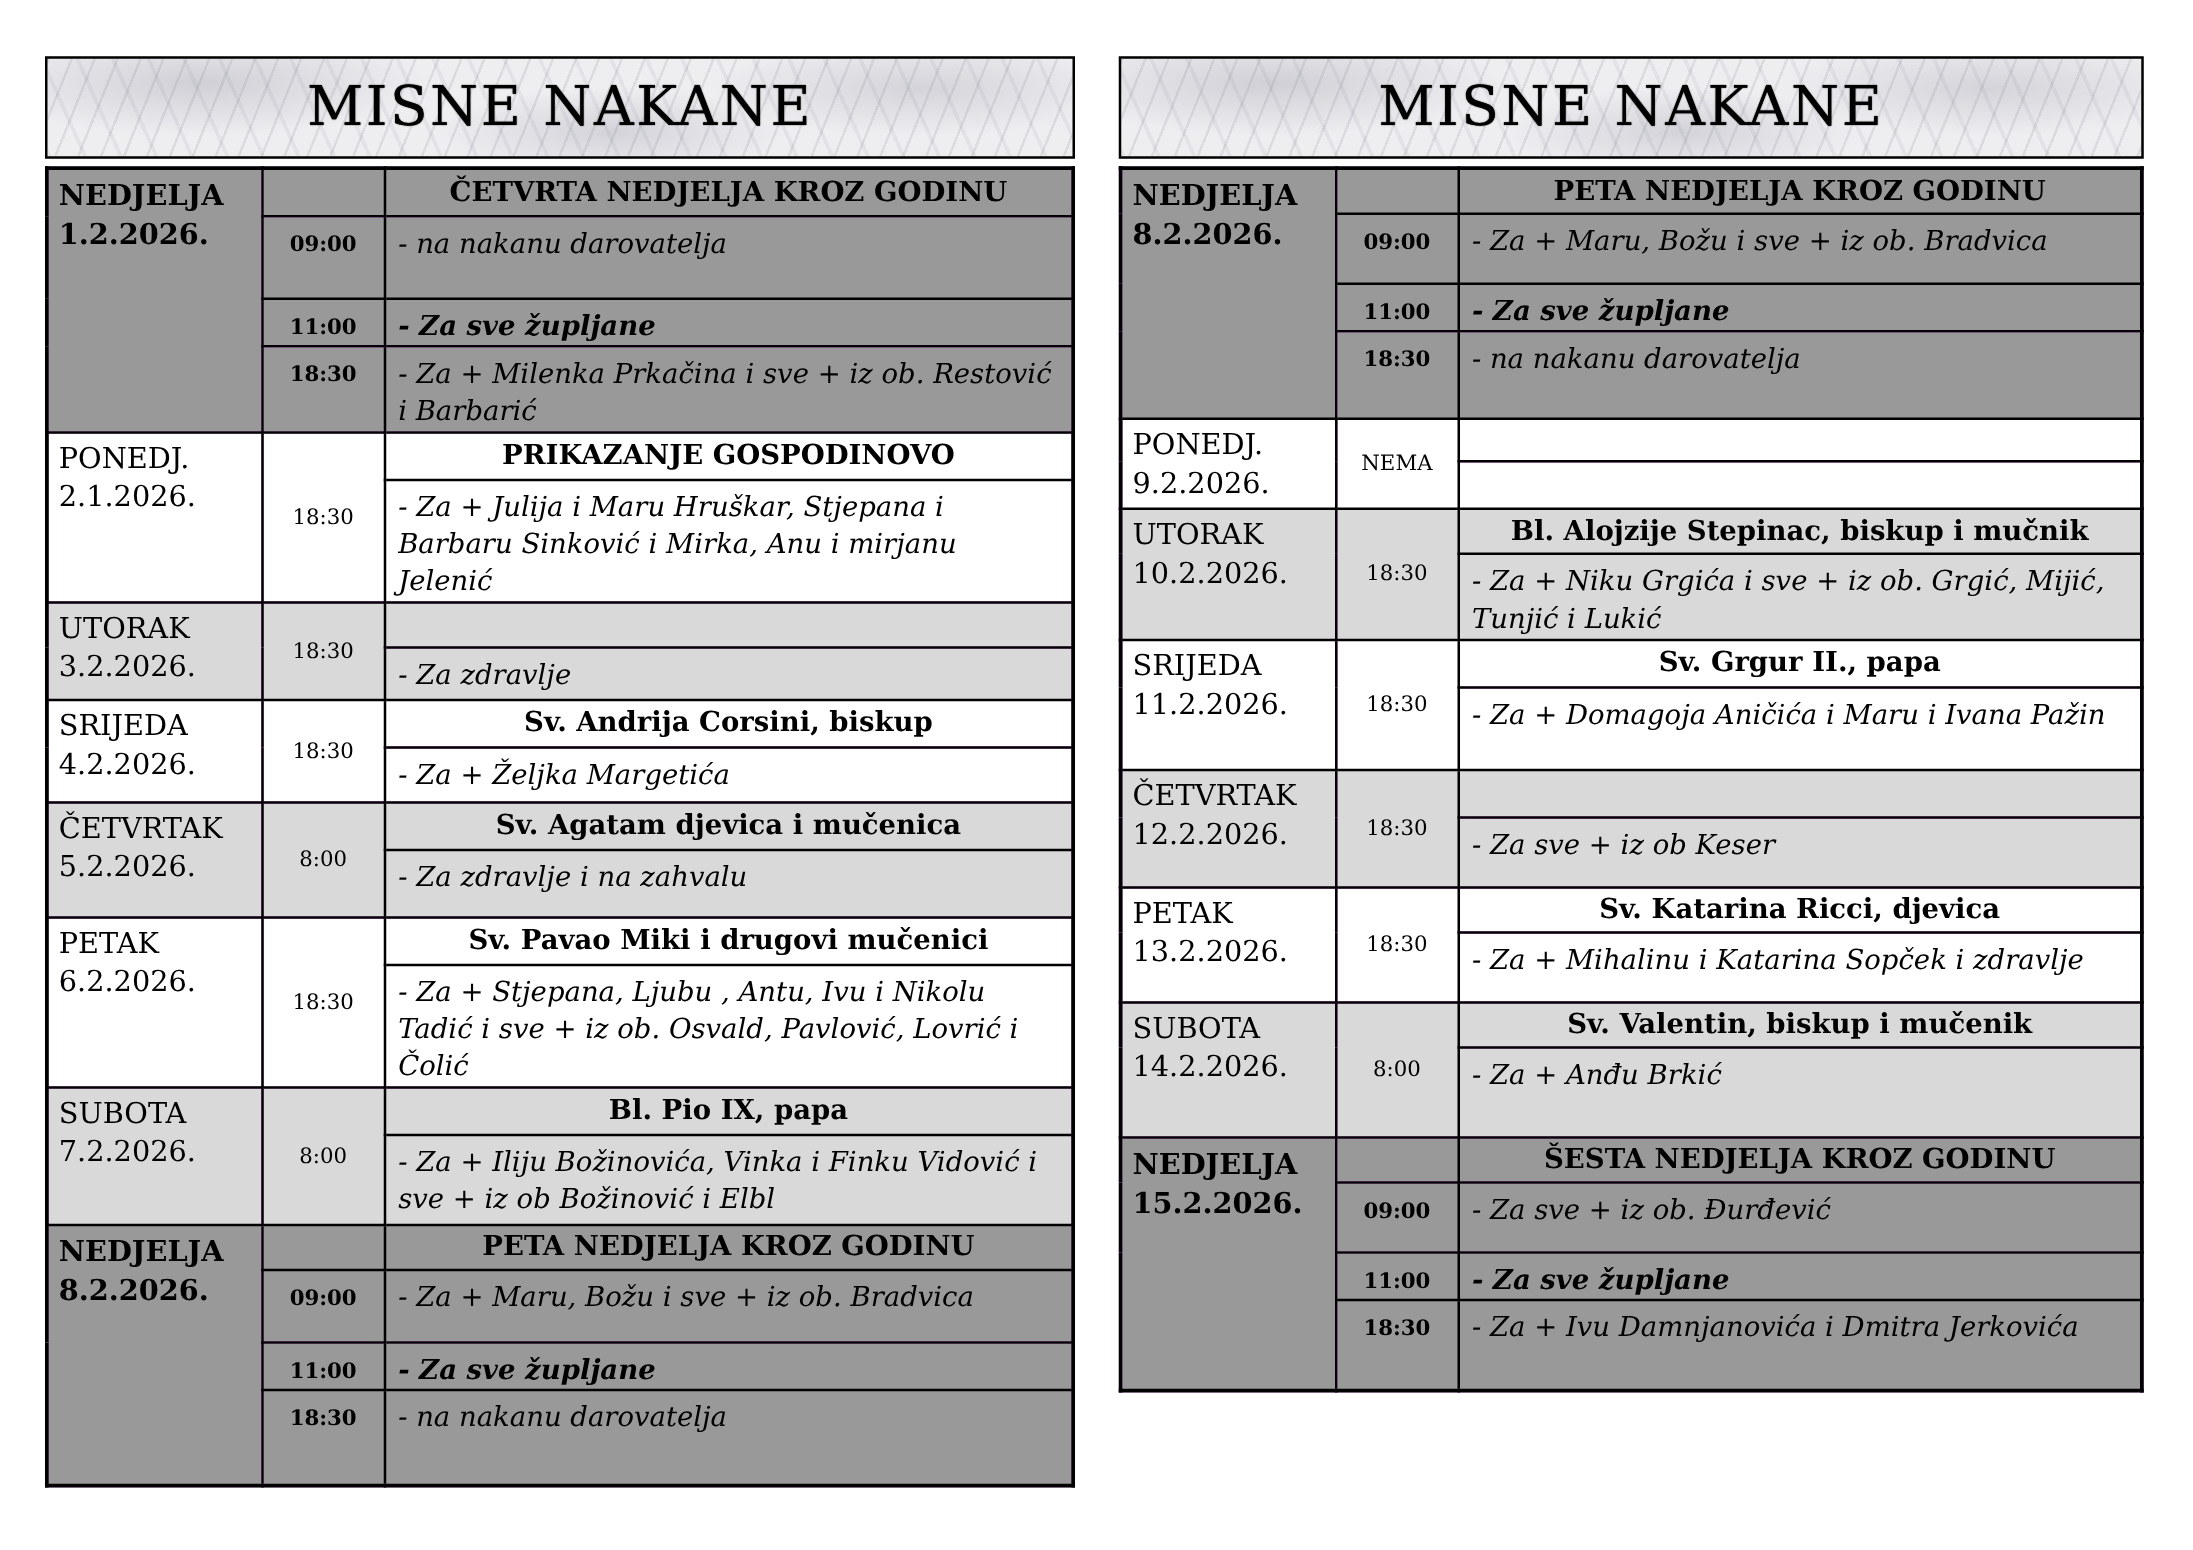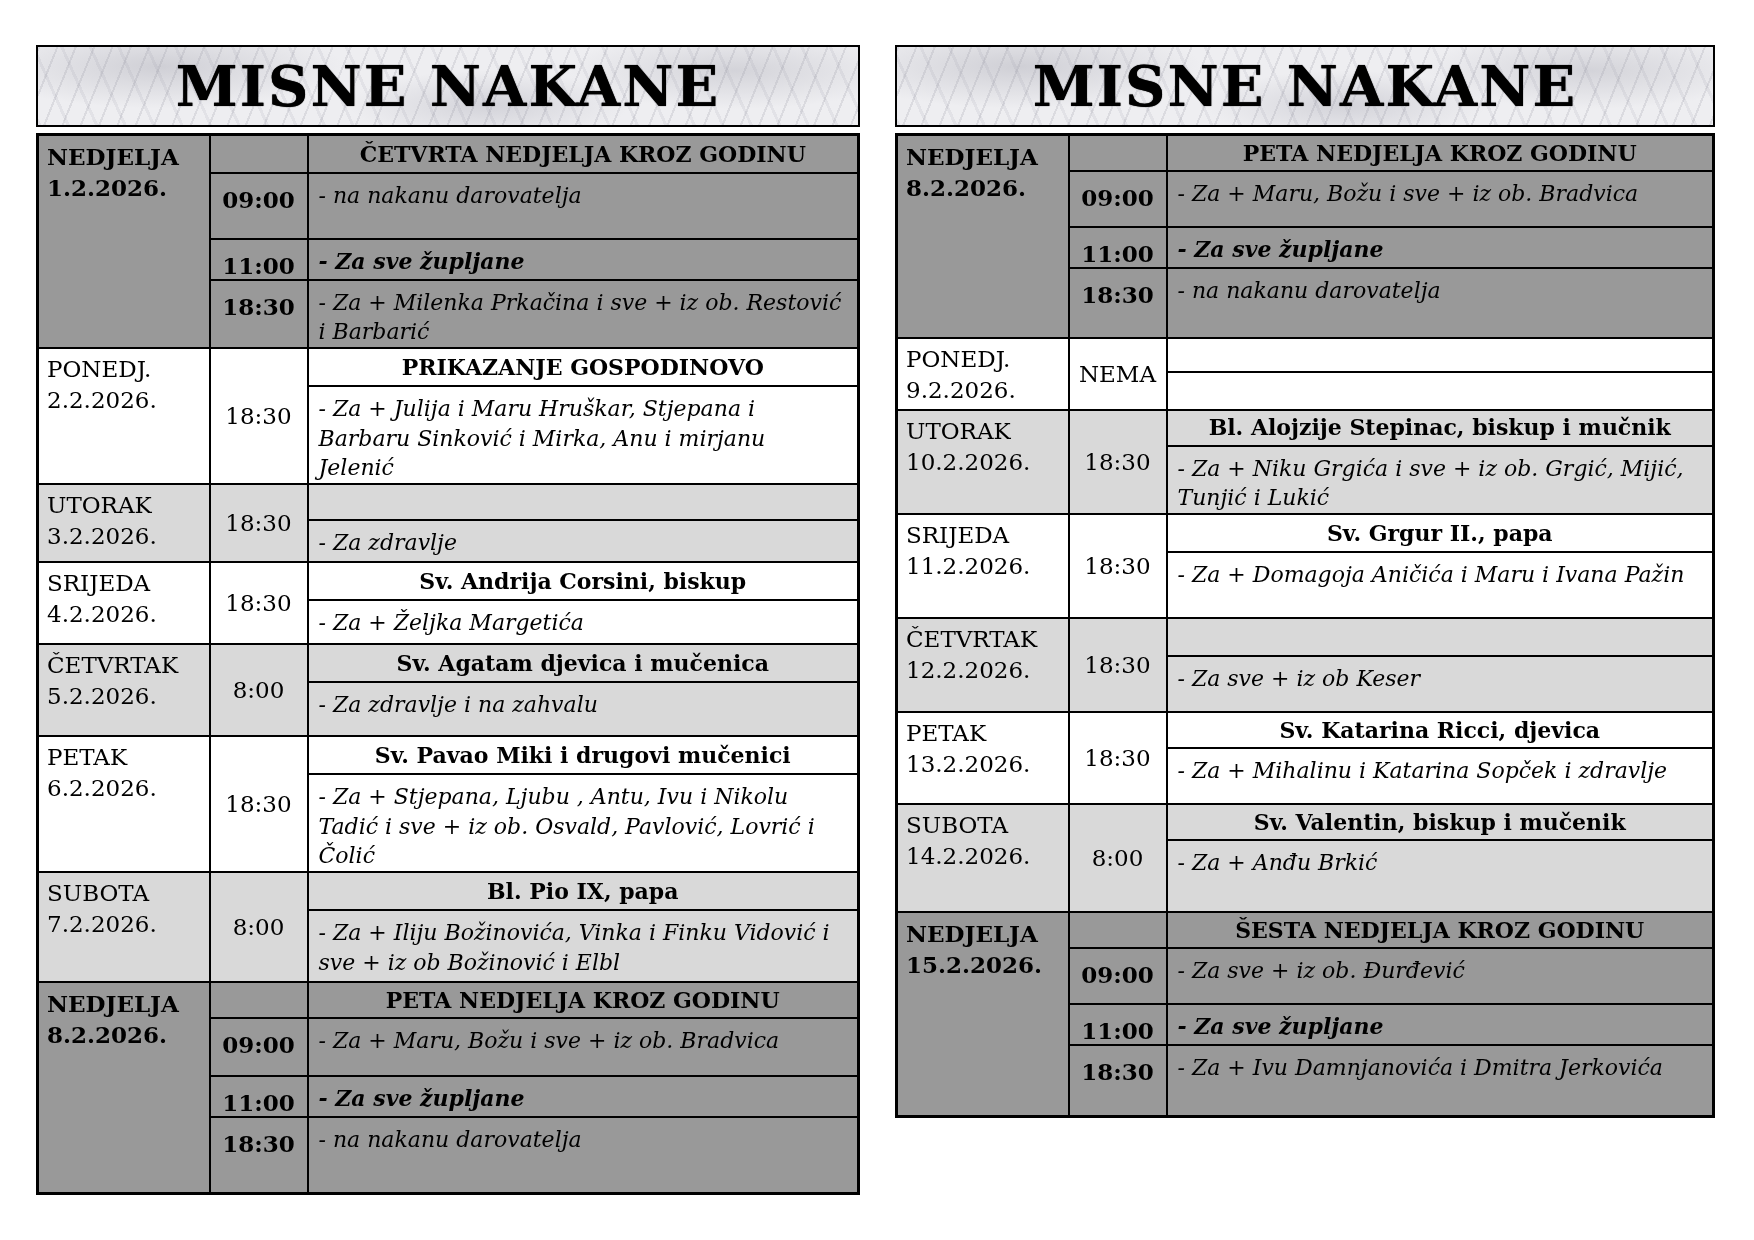--- a/index.html
+++ b/index.html
@@ -16,38 +16,38 @@
     display:flex;align-items:center;justify-content:center;
     background:
       radial-gradient(ellipse 260px 60px at 15% 25%, rgba(150,150,162,.35), transparent 70%),
       radial-gradient(ellipse 200px 50px at 55% 75%, rgba(140,140,155,.28), transparent 70%),
       radial-gradient(ellipse 240px 55px at 85% 30%, rgba(150,150,162,.30), transparent 70%),
       repeating-linear-gradient(112deg, rgba(120,120,135,.16) 0 2px, transparent 2px 17px),
       repeating-linear-gradient(66deg, rgba(120,120,140,.10) 0 3px, transparent 3px 26px),
       #eeeef1;
   }
   .masthead .title{
-    font-size:56px;font-weight:bold;letter-spacing:2px;line-height:1;
+    font-size:44px;font-weight:normal;letter-spacing:2px;line-height:1;
     text-shadow:0 0 1px #000;
     text-align:center;
   }
 
   table.schedule{
     width:100%;border-collapse:collapse;table-layout:fixed;
     border:3px solid #000;background:#f0abfc;
   }
   table.schedule td{border:2px solid #000;overflow:hidden;}
 
   .sh-dark{background:#999999;}
   .sh-light{background:#d9d9d9;}
   .sh-white{background:#ffffff;}
 
   .day-cell{vertical-align:top;padding:5px 4px 0 8px;font-size:23px;line-height:1.35;}
   .day-cell.b{font-weight:bold;}
-  .time-cell{text-align:center;vertical-align:middle;font-size:23px;padding:0 2px;}
+  .time-cell{text-align:center;vertical-align:middle;font-size:17px;padding:0 2px;}
   .time-cell.sun{vertical-align:top;padding-top:12px;font-weight:bold;}
   .title-cell{text-align:center;vertical-align:middle;font-weight:bold;font-size:22px;padding:2px 8px;line-height:1.2;}
   .intention-cell{vertical-align:top;text-align:left;font-style:italic;font-size:22px;padding:7px 10px 0 10px;line-height:1.35;}
   .intention-cell.b{font-weight:bold;}
 </style>
 </head>
 <body>
 
 <div class="panel panel-left">
   <div class="masthead">
@@ -79,21 +79,21 @@
           </tr>
           <tr style="height: 68px;">
             <td class="time-cell sun sh-dark">18:30</td>
             <td class="intention-cell sh-dark">- Za + Milenka Prkačina i sve + iz ob. Restović i Barbarić</td>
           </tr>
         </tbody>
         <tbody>
           <tr style="height: 38px;">
             <td class="day-cell sh-white" rowspan="2">
               <div>PONEDJ.</div>
-              <div>2.2.2026.</div>
+              <div>2.1.2026.</div>
             </td>
             <td class="time-cell sh-white" rowspan="2">18:30</td>
             <td class="title-cell sh-white">PRIKAZANJE GOSPODINOVO</td>
           </tr>
           <tr style="height: 68px;">
             <td class="intention-cell sh-white">- Za + Julija i Maru Hruškar, Stjepana i Barbaru Sinković i Mirka, Anu i  mirjanu Jelenić</td>
           </tr>
         </tbody>
         <tbody>
           <tr style="height: 36px;">

